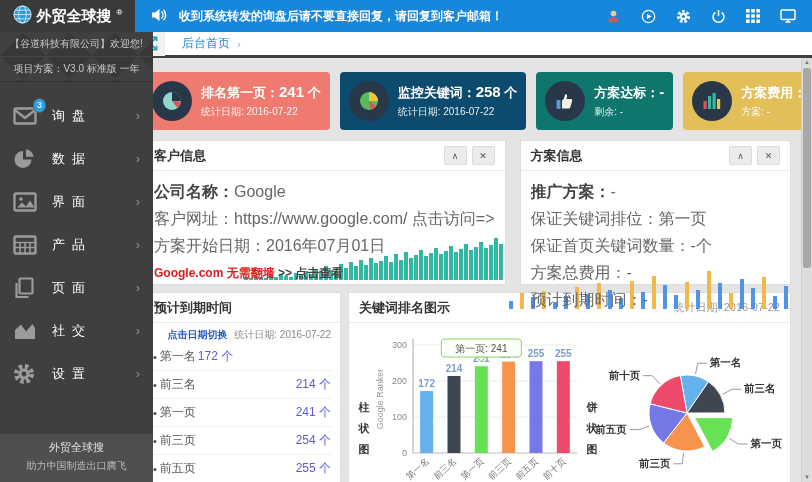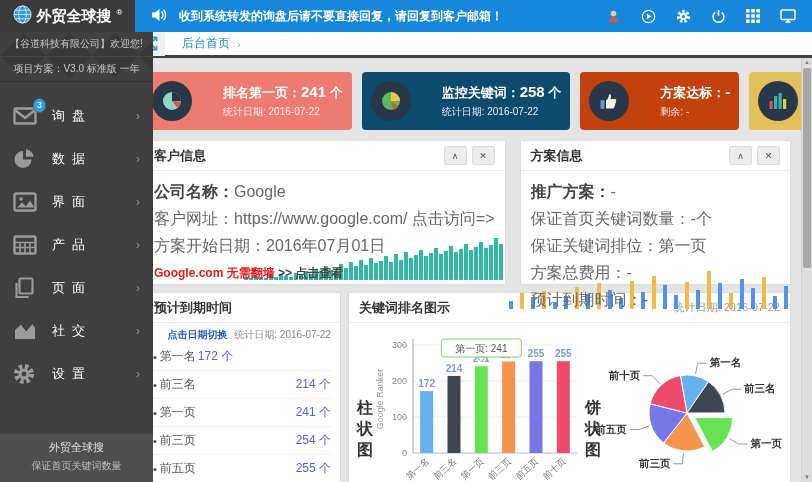--- a/index.html
+++ b/index.html
@@ -44,21 +44,21 @@
   .breadcrumb-bar { height:26px; background:#fff; border-bottom:3px solid #404040; display:flex; align-items:center; }
   .expand-btn { width:30px; height:25px; background:#f2f2f2; display:flex; align-items:center; justify-content:center; cursor:pointer; }
   .breadcrumb { margin-left:17px; font-size:12px; color:#1787db; cursor:pointer; }
   .crumb-sep { color:#a8a8a8; margin-left:7px; font-size:11px; }
 
   .content { position:absolute; top:26px; left:0; right:11px; bottom:0; padding:14px 10px 0 8px; overflow:hidden; }
 
   
   .cards-row { display:flex; gap:10px; }
   .stat-card { flex:1; height:58px; border-radius:4px; display:flex; align-items:center; padding:0 9px;
-               color:#fff; cursor:pointer;gap:22px; }
+               color:#fff; cursor:pointer; }
   .card-icon { width:40px; height:40px; border-radius:50%; background:#283848; flex:0 0 40px;
                display:flex; align-items:center; justify-content:center; }
   .card-text { margin-left:9px; overflow:hidden; white-space:nowrap; }
   .card-title { display:block; font-size:13px; font-weight:bold; }
   .card-title b { font-size:15px; }
   .card-sub { display:block; font-size:10px; opacity:.9; margin-top:3px; }
 
   
   .panels-row { display:flex; gap:14px; margin-top:10px; }
   .panel { background:#fff; border:1px solid #ddd; position:relative; }
@@ -82,21 +82,21 @@
   .detail-body { padding:2px 9px 0; }
   .detail-topline { text-align:right; font-size:10px; color:#888; padding:3px 0 1px; white-space:nowrap; }
   .detail-topline .toggle { color:#2359c9; font-weight:bold; margin-right:4px; cursor:pointer; }
   .detail-row { display:flex; align-items:center; font-size:12px; color:#555; height:28px; border-bottom:1px solid #f0f0f0; }
   .detail-row .bullet { color:#444; margin-right:3px; font-size:11px; }
   .detail-row .cnt { margin-left:auto; color:#5b5bd9; }
   .detail-row.inline .cnt { margin-left:2px; }
 
   .chart-header-date { margin-left:auto; font-size:11px; color:#999; }
   .chart-body { display:flex; align-items:flex-start; padding:6px 0 0 8px; }
-  .vlabel { width:14px; font-size:16px; font-weight:bold; color:#333; line-height:21px; text-align:center;
+  .vlabel { width:14px; font-size:11px; font-weight:bold; color:#333; line-height:21px; text-align:center;
             word-break:break-all; margin-top:68px; }
   .vlabel.pie-side { margin-left:2px; }
   svg { overflow:visible; }
 </style>
 </head>
 <body>
 
 <div class="page">
 
   <div class="topbar">
@@ -244,21 +244,21 @@
               <circle cx="11" cy="11" r="5.5" fill="#9b9b9b"></circle>
               <circle cx="11" cy="11" r="2.4" fill="#3f3f3f"></circle>
             </svg>
           </span>
           <span class="mi-label">设置</span>
           <span class="mi-chev">›</span>
         </div>
       </div>
     <div class="sidebar-footer">
       <div class="sf-1">外贸全球搜</div>
-      <div class="sf-2">保证首页关键词数量</div>
+      <div class="sf-2">助力中国制造出口腾飞</div>
     </div>
   </div>
 
   <div class="main">
     <div class="breadcrumb-bar">
       <span class="expand-btn">
         <svg width="15" height="15" viewBox="0 0 16 16">
             <g stroke="#1d9fc4" stroke-width="1.7" fill="none">
               <path d="M1.5 5.5v-4h4"></path>
               <path d="M10.5 1.5h4v4"></path>
@@ -293,21 +293,21 @@
                 <circle cx="11" cy="11" r="9" fill="#5cb85c"></circle>
                 <path d="M11 11V2a9 9 0 0 1 9 9z" fill="#f0c53a"></path>
                 <path d="M11 11l7 5.6a9 9 0 0 1-5 3.2z" fill="#d9534f"></path>
               </svg>
             </span>
             <span class="card-text">
               <span class="card-title">监控关键词：<b>258</b> 个</span>
               <span class="card-sub">统计日期: 2016-07-22</span>
             </span>
           </div>
-          <div class="stat-card" style="background: #c2410c;">
+          <div class="stat-card" style="background: #0f766e;">
             <span class="card-icon">
               <svg width="22" height="22" viewBox="0 0 22 22">
                 <rect x="2.5" y="10" width="4" height="9" rx="1" fill="#5b9bd5"></rect>
                 <path d="M8 18.5v-8c1.8-1 2.6-3.2 2.9-5.4.15-1.1 1.9-1.2 2.1.3.15 1.2-.2 2.6-.6 3.6h4.4c1.2 0 1.7 1 1.4 2l-1.8 6c-.3 1-1 1.5-2 1.5z" fill="#f5f0e6"></path>
               </svg>
             </span>
             <span class="card-text">
               <span class="card-title">方案达标：<b>-</b></span>
               <span class="card-sub">剩余: -</span>
             </span>
@@ -402,22 +402,22 @@
         <div class="panel panel-plan">
           <div class="panel-header">
             <span class="panel-title">方案信息</span>
             <span class="panel-btns">
               <span class="pbtn">∧</span>
               <span class="pbtn">✕</span>
             </span>
           </div>
           <div class="panel-body" id="plan-body">
             <div class="info-row first"><span class="lab">推广方案：</span><span class="val">-</span></div>
+              <div class="info-row"><span class="lab">保证关键词排位：</span><span class="val">第一页</span></div>
               <div class="info-row"><span class="lab">保证首页关键词数量：</span><span class="val">-个</span></div>
-              <div class="info-row"><span class="lab">保证关键词排位：</span><span class="val">第一页</span></div>
               <div class="info-row"><span class="lab">方案总费用：</span><span class="val">-</span></div>
               <div class="info-row"><span class="lab">预计到期时间：</span><span class="val">-</span></div>
               <svg class="spark" id="spark-plan" width="279" height="48">
                 <rect x="0" y="40" width="4" height="8" fill="#4f94e8"></rect>
                 <rect x="11" y="32" width="4" height="16" fill="#f2b94a"></rect>
                 <rect x="22" y="37" width="4" height="11" fill="#4f94e8"></rect>
                 <rect x="33" y="30" width="4" height="18" fill="#f2b94a"></rect>
                 <rect x="44" y="41" width="4" height="7" fill="#4f94e8"></rect>
                 <rect x="55" y="35" width="4" height="13" fill="#4f94e8"></rect>
                 <rect x="66" y="26" width="4" height="22" fill="#f2b94a"></rect>

